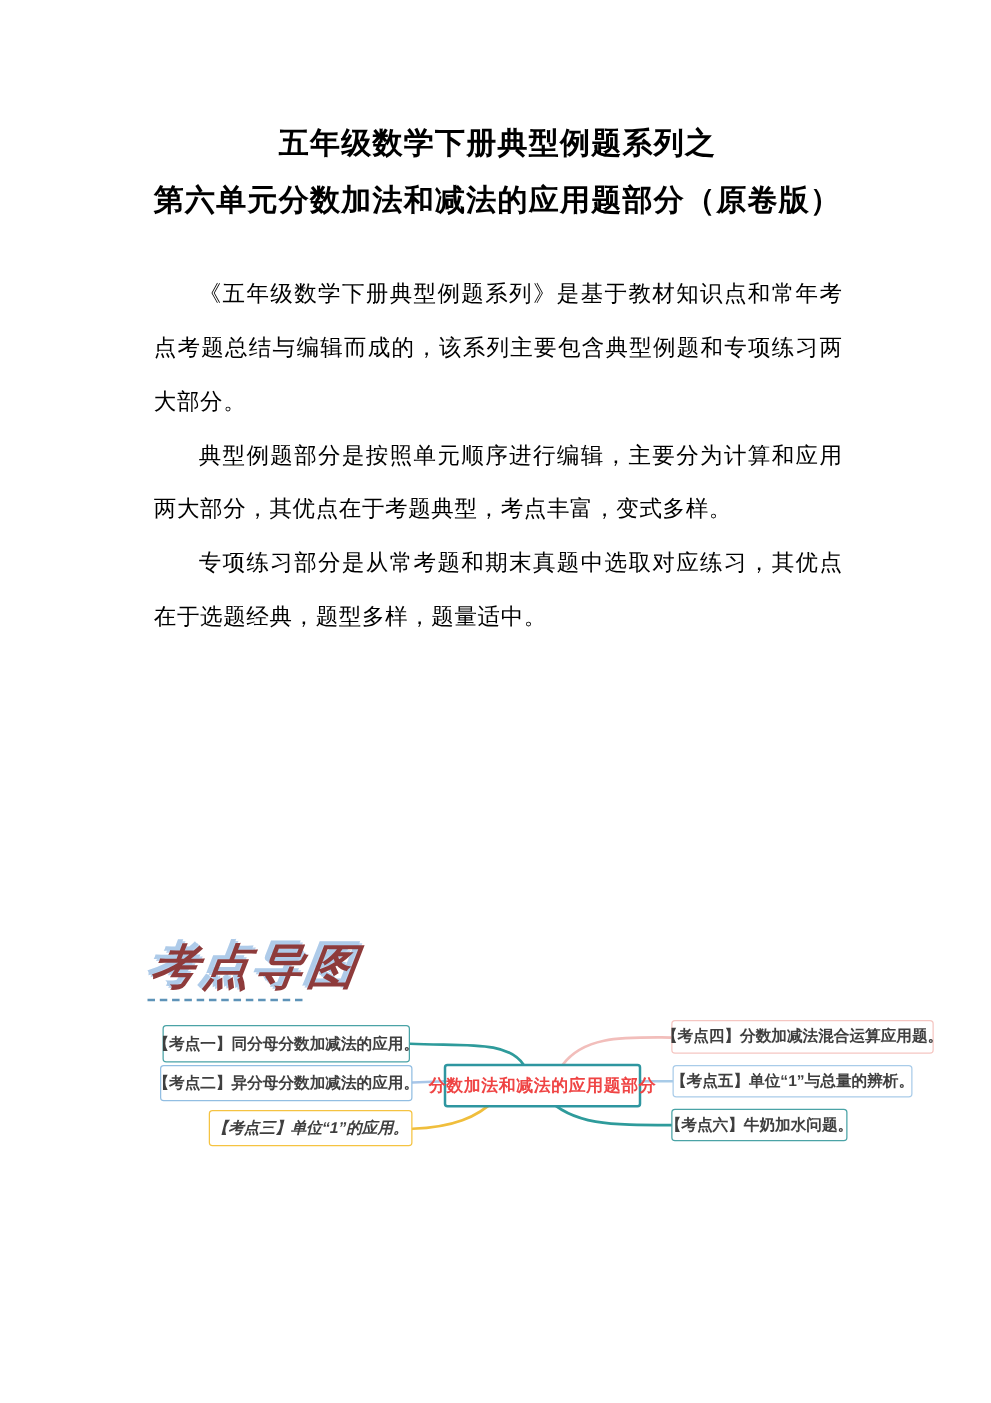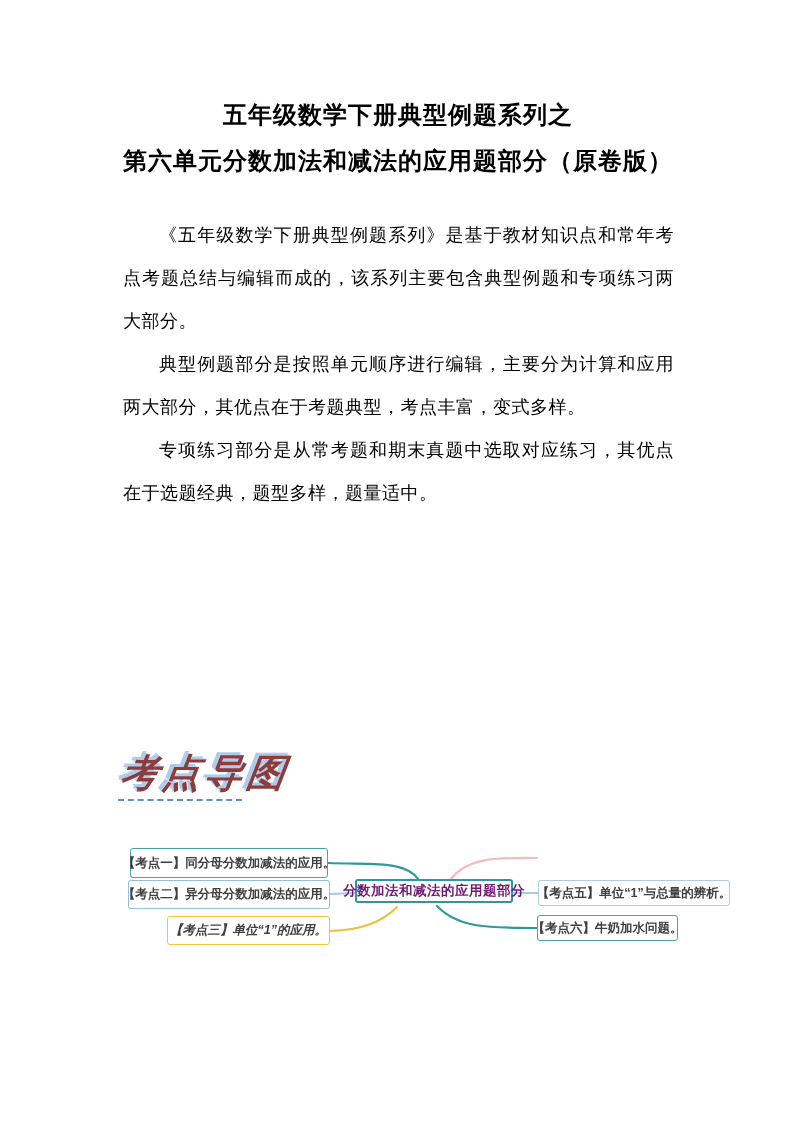--- a/index.html
+++ b/index.html
@@ -48,21 +48,21 @@
     transform: skewX(-8deg);
     text-shadow: -4px -3px 0 #aecbe9, -2px -1px 0 #bcd4ee;
   }
   .map-title-underline {
     position: absolute;
     left: 118px; top: 799px; width: 124px; height: 0;
     border-top: 2px dashed #5e93b8;
   }
 
   
-  .mindmap { position: absolute; left: 0; top: 828px; width: 793px; height: 140px; }
+  .mindmap { position: absolute; left: 0; top: 800px; width: 793px; height: 140px; }
   .mindmap svg { position: absolute; left: 0; top: 0; }
   .map-node {
     position: absolute;
     background: #ffffff;
     border: 1.6px solid #999;
     border-radius: 3px;
     display: flex; align-items: center; justify-content: center;
     font-size: 12.5px; font-weight: bold; color: #3f3f3f;
     white-space: nowrap;
     z-index: 2;
@@ -101,21 +101,22 @@
       <path d="M 513 65 L 539 65" fill="none" stroke-width="2" stroke-linecap="round" stroke="#a8cbe8"></path>
       <path d="M 437 78 C 458 100 488 100 537 100" fill="none" stroke-width="2.2" stroke-linecap="round" stroke="#2e9b9b"></path>
     </svg>
 
     <div class="map-node" style="left: 130px; top: 20px; width: 198px; height: 30px; border-color: rgb(74, 163, 166);">【考点一】同分母分数加减法的应用。</div>
 
     <div class="map-node" style="left: 128px; top: 52px; width: 202px; height: 29px; border-color: rgb(146, 190, 226);">【考点二】异分母分数加减法的应用。</div>
 
     <div class="map-node" style="left: 167px; top: 88px; width: 163px; height: 29px; border-color: rgb(245, 195, 66); font-style: italic;">【考点三】单位“1”的应用。</div>
 
-    <div class="map-node center" style="left: 355px; top: 51px; width: 158px; height: 24px; border-color: rgb(46, 150, 160); color: #701a75;">分数加法和减法的应用题部分</div>
+    <div class="map-node center" style="left: 355px; top: 51px; width: 158px; height: 35px; border-color: rgb(46, 150, 160); color: #ef4444;">分数加法和减法的应用题部分</div>
 
+    <div class="map-node" style="left: 537px; top: 16px; width: 210px; height: 27px; border-color: rgb(245, 198, 194);">【考点四】分数加减法混合运算应用题。</div>
 
     <div class="map-node" style="left: 538px; top: 52px; width: 192px; height: 26px; border-color: rgb(169, 204, 233);">【考点五】单位“1”与总量的辨析。</div>
 
     <div class="map-node" style="left: 537px; top: 87px; width: 141px; height: 26px; border-color: rgb(74, 163, 166);">【考点六】牛奶加水问题。</div>
   </div>
 
 </div>
 
 </body></html>

